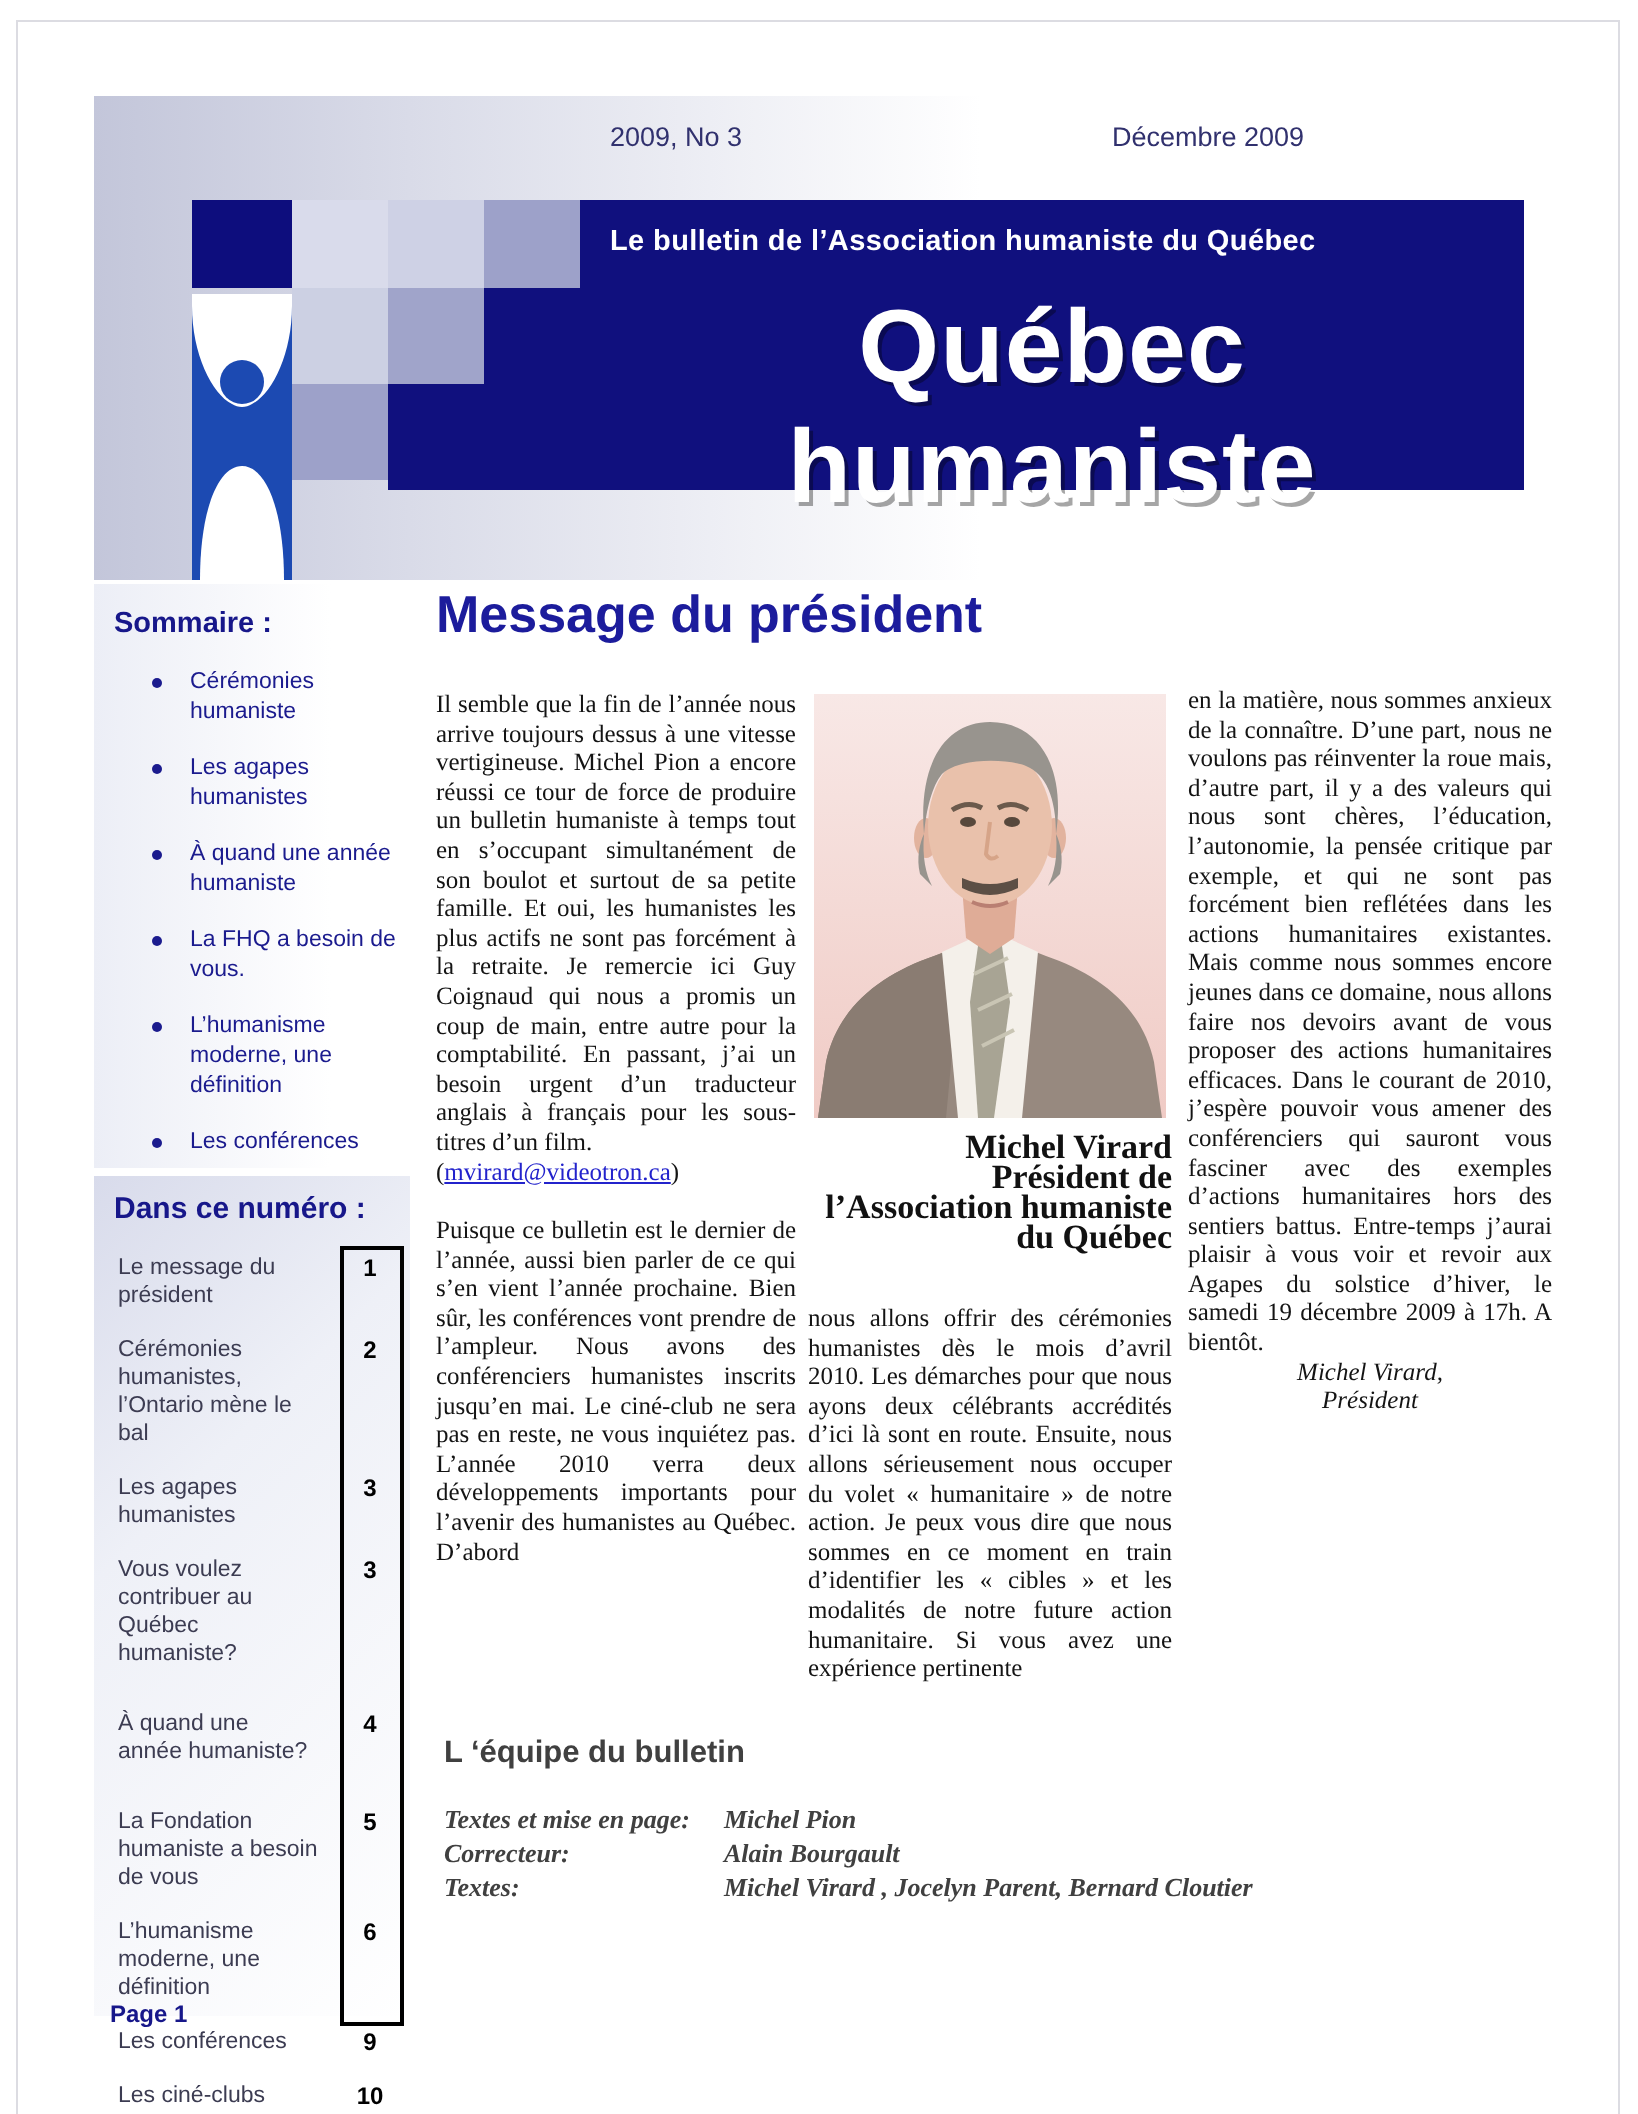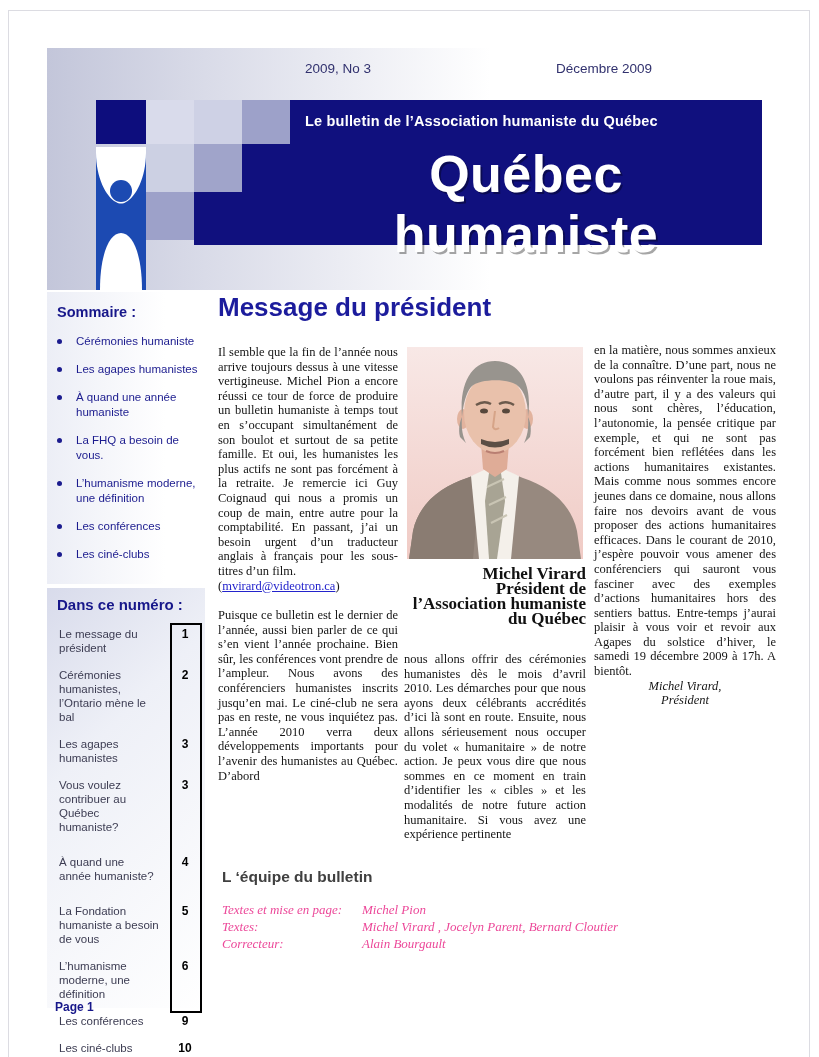--- a/index.html
+++ b/index.html
@@ -19,21 +19,21 @@
                 font-size:52px;font-weight:bold;letter-spacing:.5px;
                 text-shadow:2px 2px 0 rgba(0,0,0,.35);}
   .sq{position:absolute;}
   .logo-navy{left:96px;top:100px;width:50px;height:44px;background:#0d0d7d;}
   .logo-bar{position:absolute;left:96px;top:147px;width:50px;height:143px;}
 
   
   .sommaire{position:absolute;left:47px;top:292px;width:158px;height:292px;
             background:linear-gradient(90deg,#eceef6 0%,#ffffff 75%);}
   .sommaire h3{margin:12px 0 14px 10px;font-size:14.5px;color:#17178a;}
-  .sommaire ul{list-style:none;margin:0;padding:0 6px 0 5px;}
+  .sommaire ul{list-style:none;margin:0;padding:0 6px 0 24px;}
   .sommaire li{position:relative;padding-left:24px;margin-bottom:13px;
                font-size:11.5px;line-height:15px;color:#1b1b8e;}
   .sommaire li::before{content:"";position:absolute;left:5px;top:5px;width:5px;height:5px;
                border-radius:50%;background:#1b1b8e;}
 
   .numero{position:absolute;left:47px;top:588px;width:158px;height:420px;
           background:linear-gradient(135deg,#d8dbeb 0%,#eef0f7 35%,#ffffff 100%);}
   .numero h3{margin:8px 0 14px 10px;font-size:15px;color:#17178a;}
   .toc{position:relative;padding:0 0 0 12px;}
   .num-box{position:absolute;right:3px;top:-4px;height:386px;width:28px;border:2px solid #000;background:transparent;}
@@ -55,22 +55,22 @@
   .email{color:#2323cc;text-decoration:underline;}
   .portrait{display:block;width:176px;height:212px;margin:2px auto 0 auto;}
   .cap{font-family:Liberation Serif, serif;font-weight:bold;font-size:17px;
        line-height:15px;text-align:right;color:#111;}
   .cap-name{margin-top:7px;}
   .col2 .body-start{margin-top:26px;}
   .sig{margin-top:15px;text-align:center;font-style:italic;}
 
   .h2{position:absolute;left:222px;top:868px;font-size:15.5px;font-weight:bold;color:#404040;}
   .credits{position:absolute;left:222px;top:901px;width:520px;
-           font-family:"Liberation Serif",serif;font-style:italic;font-weight:normal;
-           font-size:13px;line-height:17px;color:#ec4899;}
+           font-family:"Liberation Serif",serif;font-style:italic;font-weight:bold;
+           font-size:13px;line-height:17px;color:#404040;}
   .cr-row{display:flex;}
   .cr-role{width:140px;}
   .cr-names{flex:1;}
 
   .footer{position:absolute;left:55px;top:1000px;font-size:12px;font-weight:bold;color:#17178a;}
 </style>
 </head>
 <body>
 
 <div class="page">
@@ -209,23 +209,23 @@
     </p>
   </div>
 
   <div class="h2">L ‘équipe du bulletin</div>
   <div class="credits">
     <div class="cr-row">
       <div class="cr-role">Textes et mise en page:</div>
       <div class="cr-names">Michel Pion</div>
     </div>
     <div class="cr-row">
+      <div class="cr-role">Correcteur:</div>
+      <div class="cr-names">Alain Bourgault</div>
+    </div>
+    <div class="cr-row">
       <div class="cr-role">Textes:</div>
       <div class="cr-names">Michel Virard , Jocelyn Parent, Bernard Cloutier</div>
     </div>
-    <div class="cr-row">
-      <div class="cr-role">Correcteur:</div>
-      <div class="cr-names">Alain Bourgault</div>
-    </div>
   </div>
 
   <div class="footer">Page 1</div>
 </div>
 
 </body></html>

